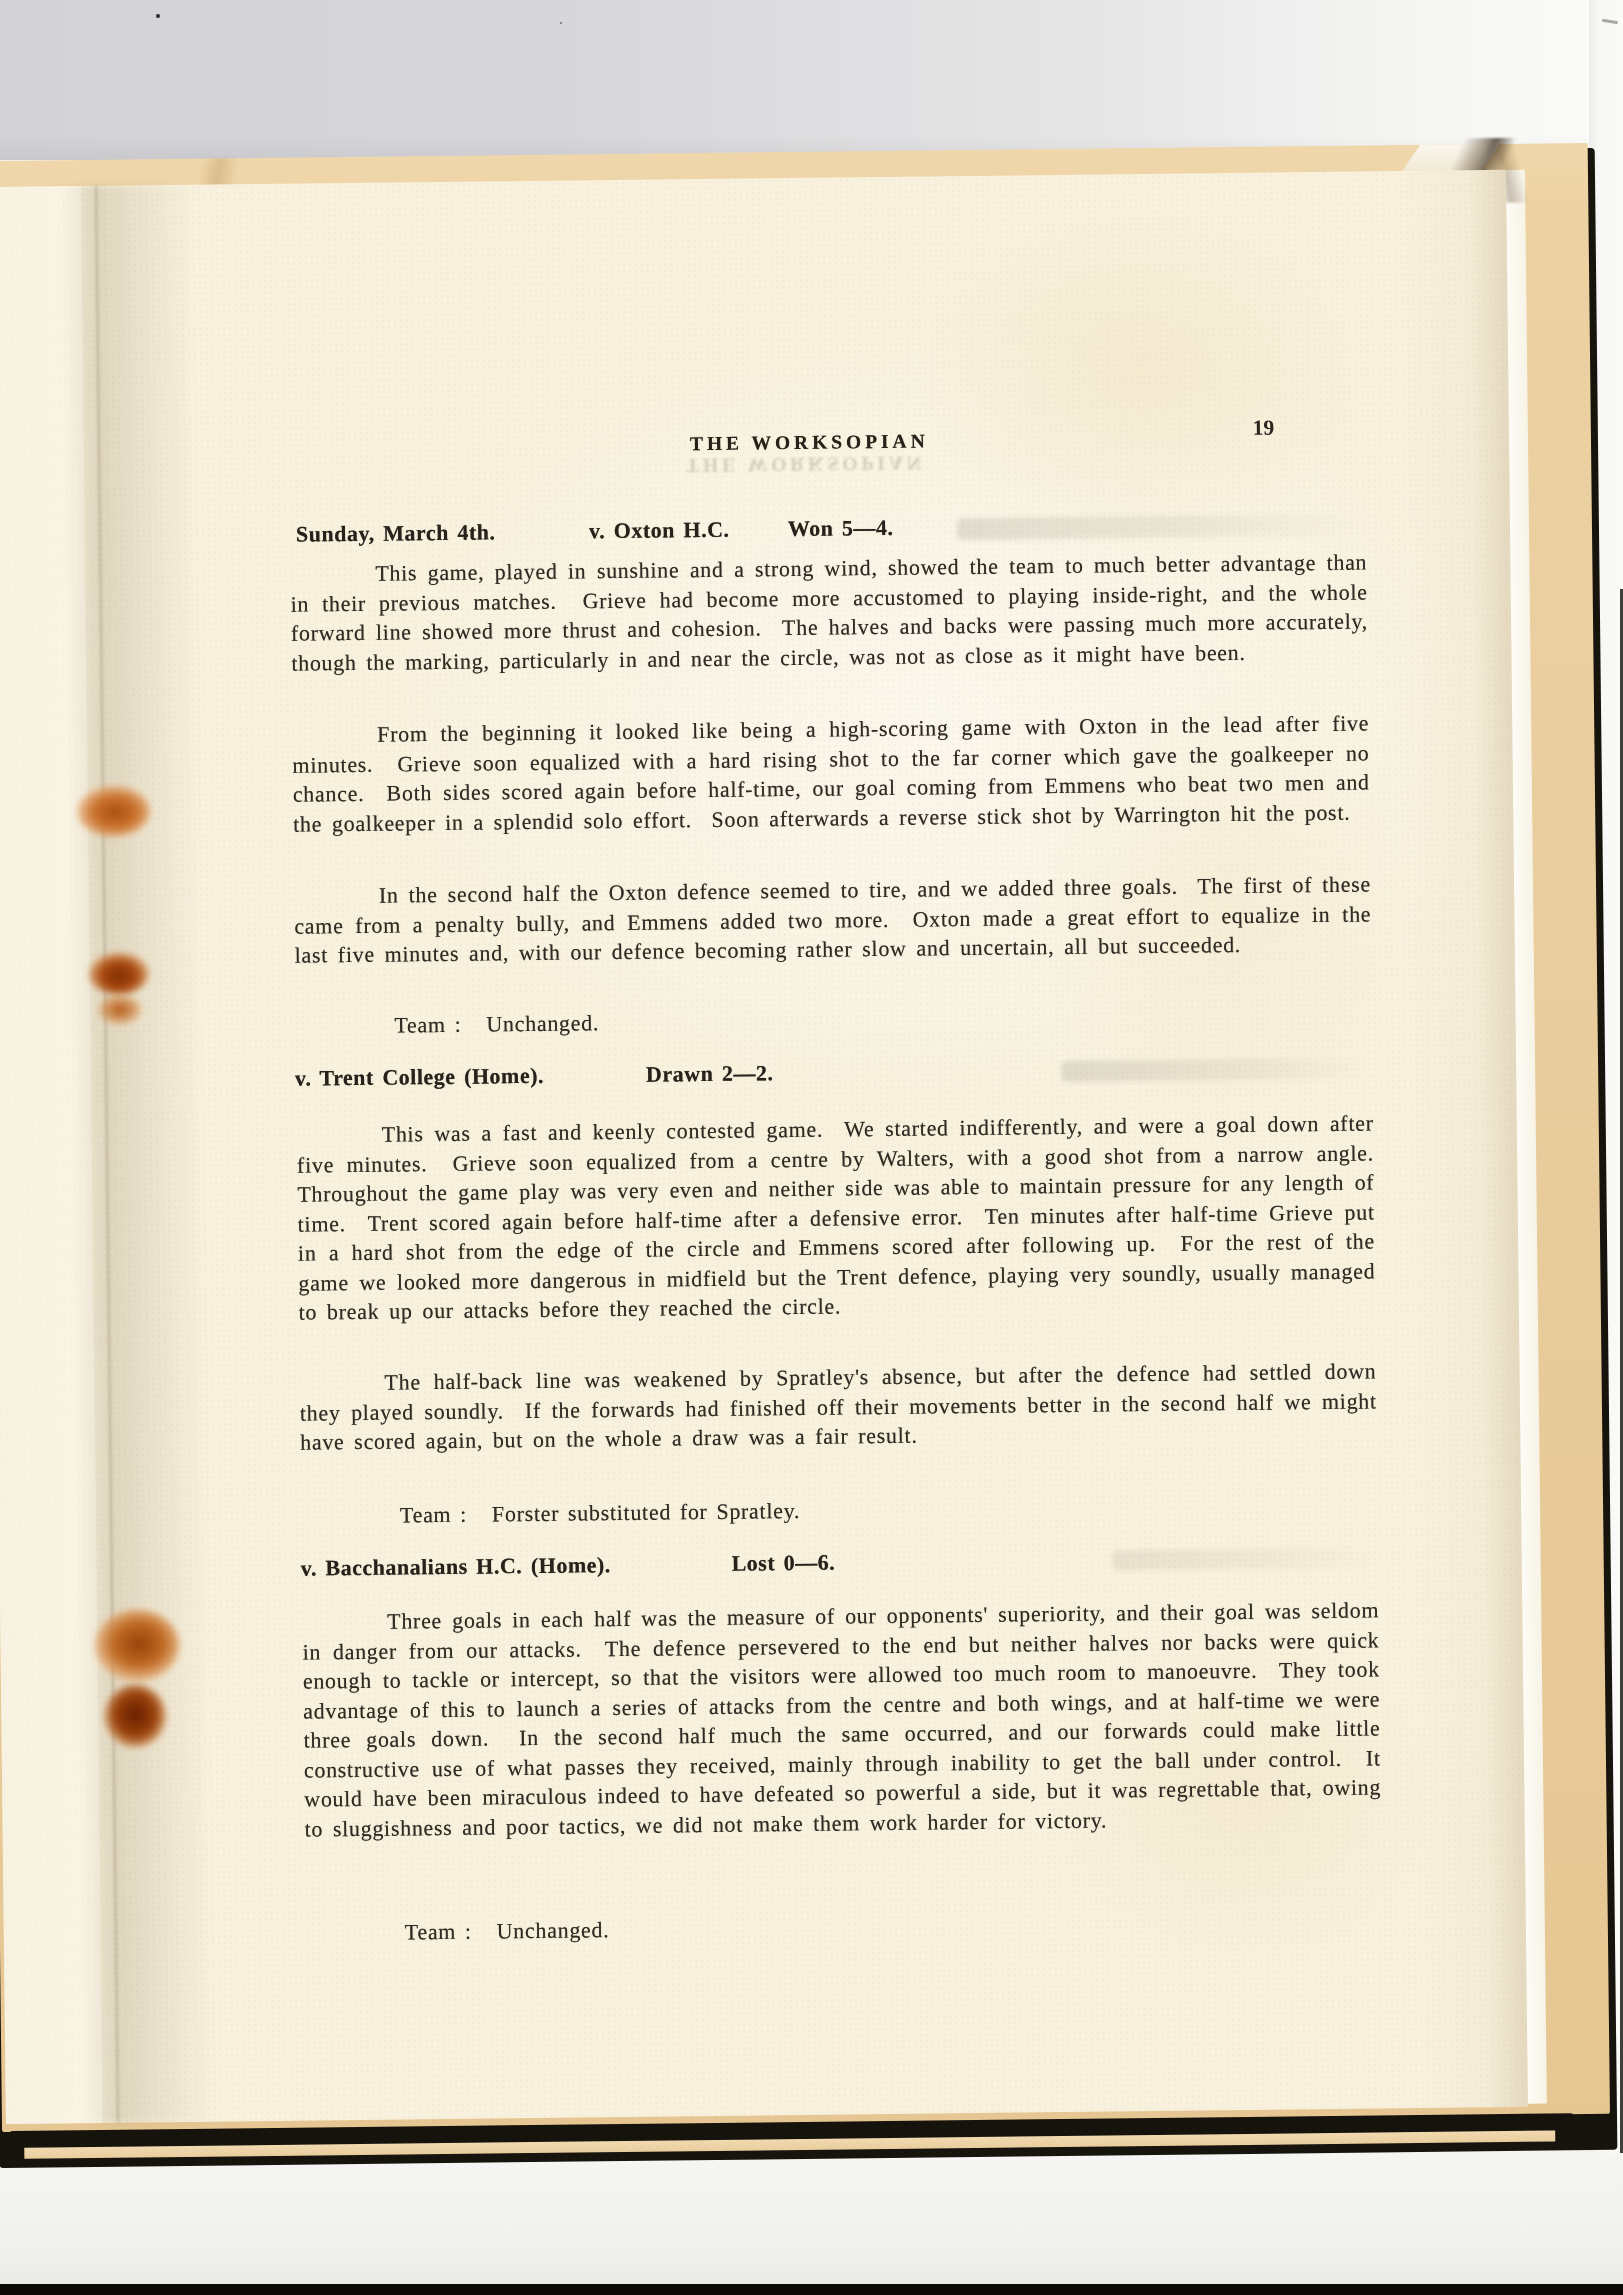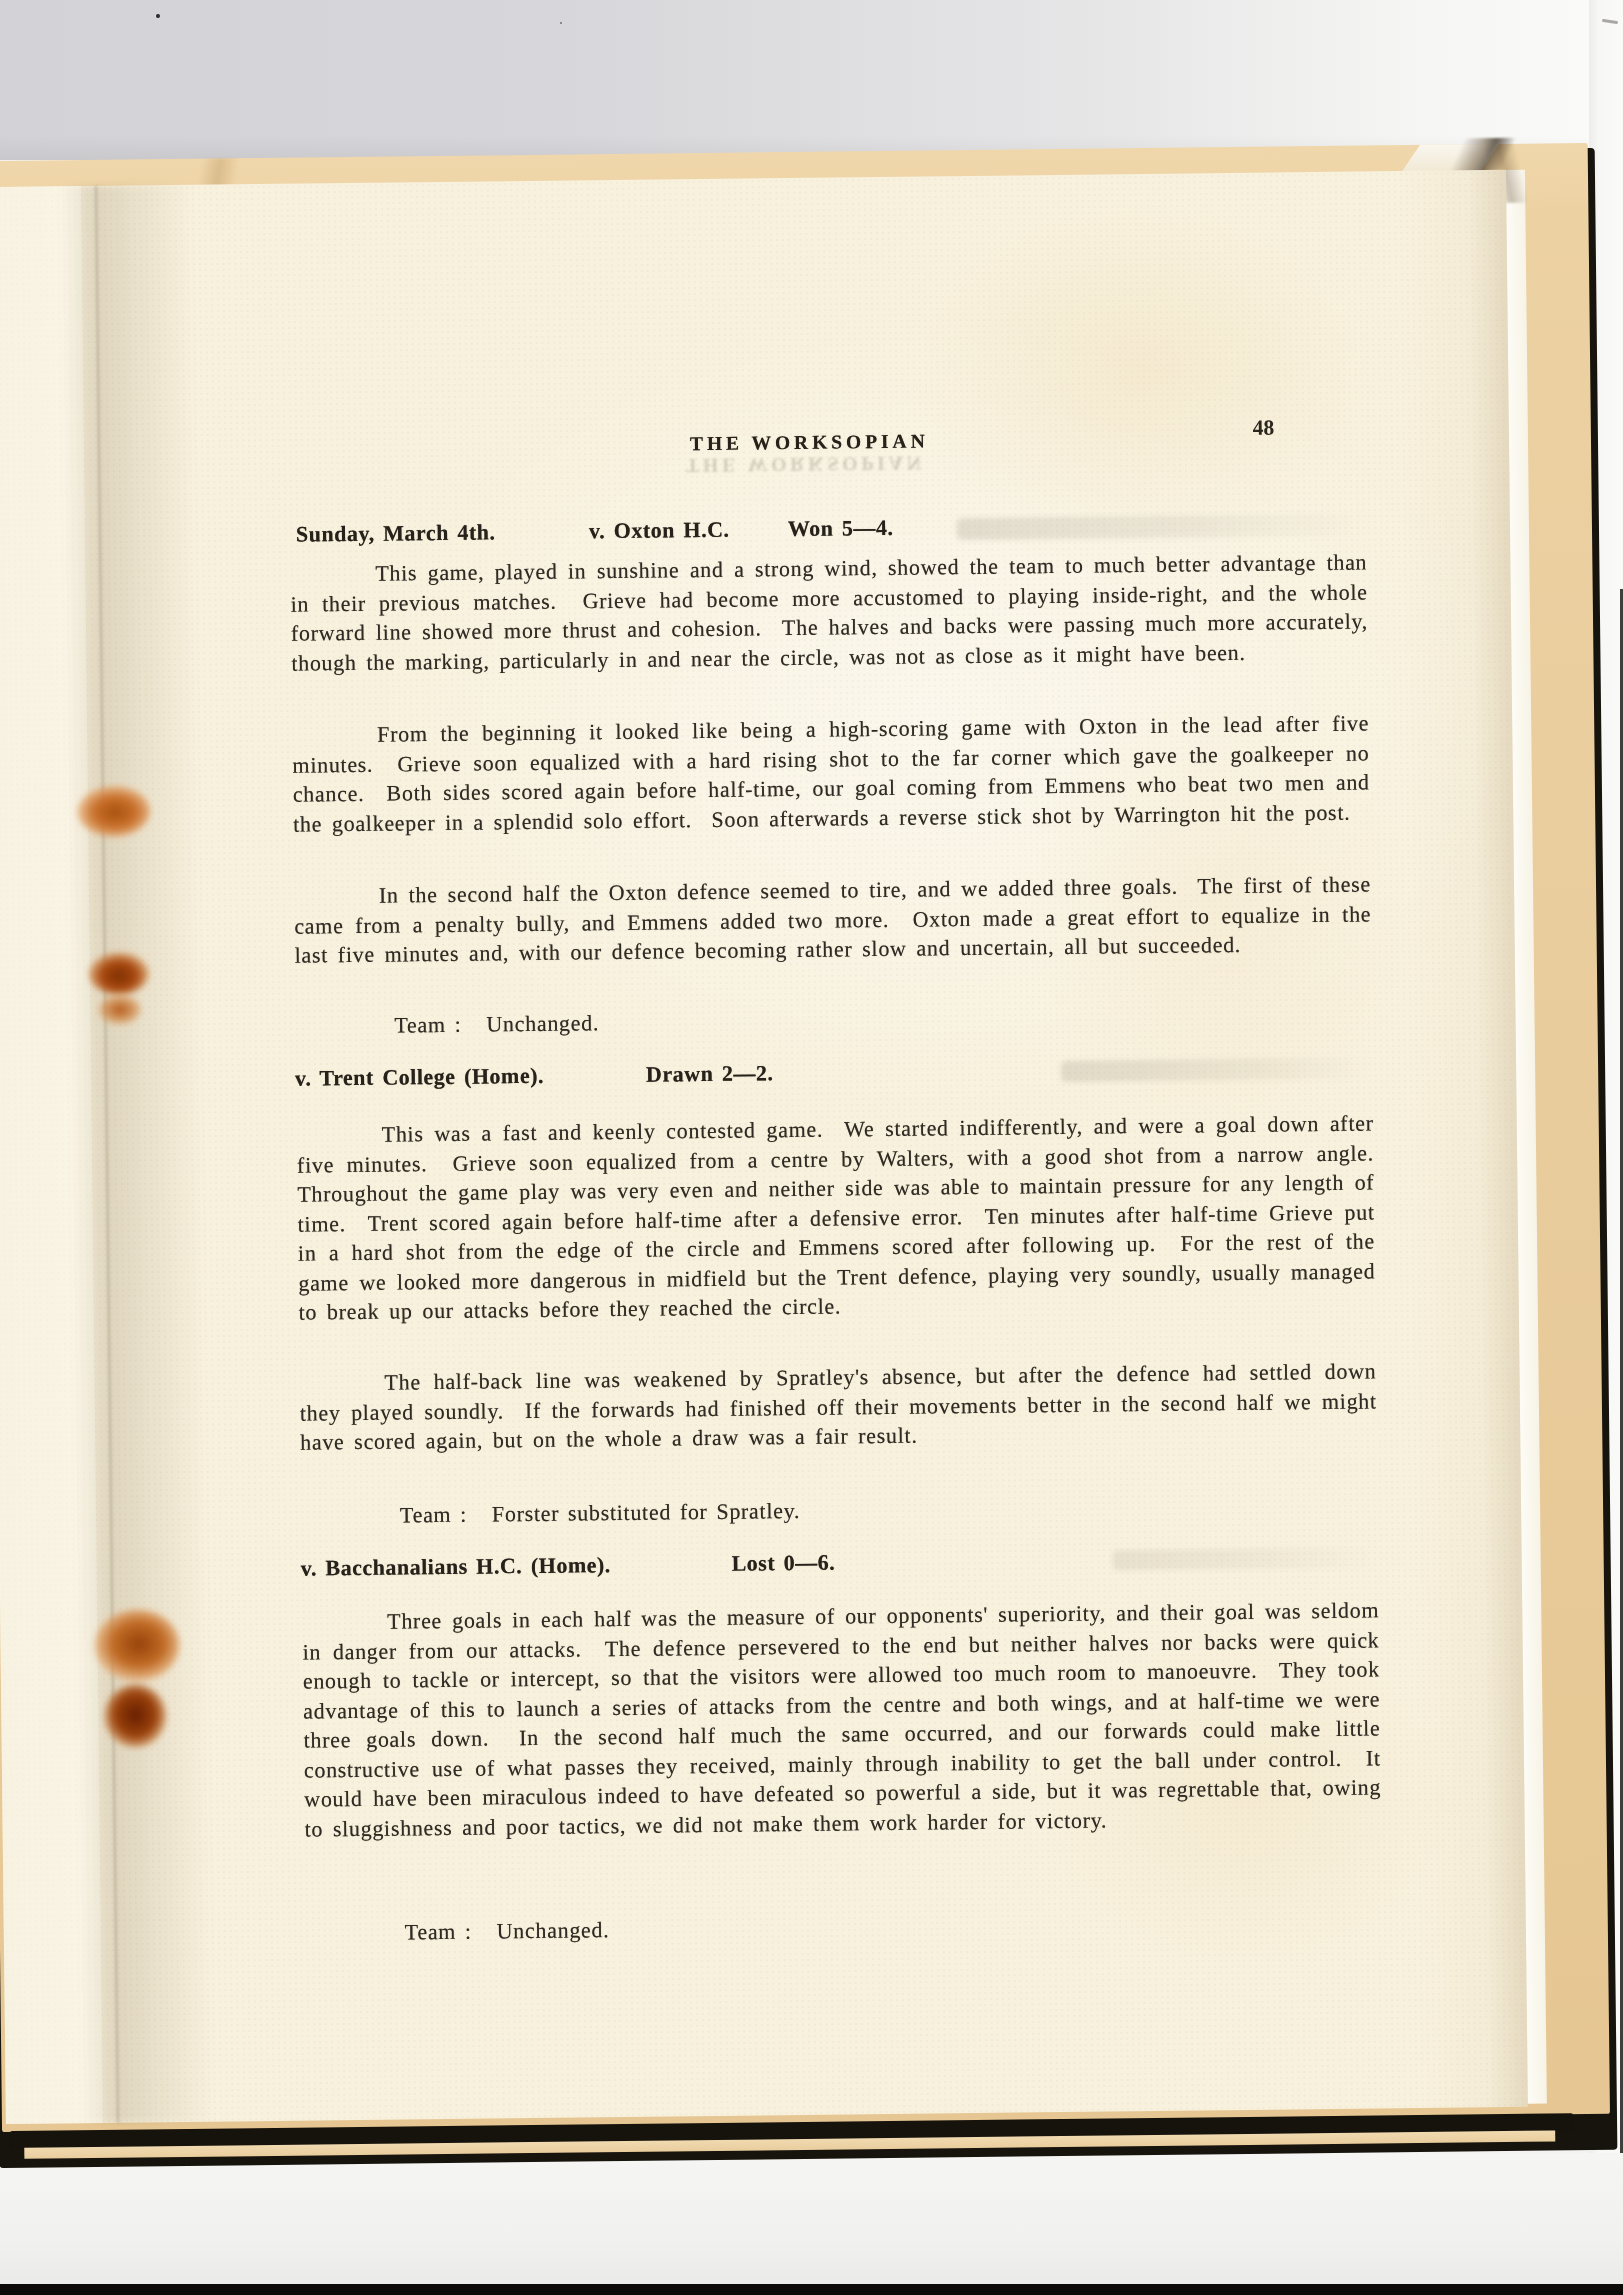--- a/index.html
+++ b/index.html
@@ -212,21 +212,21 @@
     <div class="stain c"></div>
     <div class="stain d"></div>
     <div class="stain e"></div>
 
     <div class="ghost-title">THE WORKSOPIAN</div>
     <div class="ghost-smudge" style="left:969px; top:342px; width:406px; height:22px;"></div>
     <div class="ghost-smudge" style="left:1067px; top:886px; width:308px; height:21px;"></div>
     <div class="ghost-smudge" style="left:1113px; top:1376px; width:262px; height:19.6px; opacity:.7;"></div>
 
     <div class="running-head">THE WORKSOPIAN</div>
-    <div class="page-number">48</div>
+    <div class="page-number">19</div>
 
     <div class="head-row">
       <span style="left:308px; top:338px;">Sunday, March 4th.</span>
       <span style="left:601px; top:338px;">v. Oxton H.C.</span>
       <span style="left:800px; top:338px;">Won 5—4.</span>
     </div>
     <div class="para print" style="top:376px;">This game, played in sunshine and a strong wind, showed the team to much better advantage than in their previous matches.  Grieve had become more accustomed to playing inside-right, and the whole forward line showed more thrust and cohesion.  The halves and backs were passing much more accurately, though the marking, particularly in and near the circle, was not as close as it might have been.</div>
     <div class="para print" style="top:537px;">From the beginning it looked like being a high-scoring game with Oxton in the lead after five minutes.  Grieve soon equalized with a hard rising shot to the far corner which gave the goalkeeper no chance.  Both sides scored again before half-time, our goal coming from Emmens who beat two men and the goalkeeper in a splendid solo effort.  Soon afterwards a reverse stick shot by Warrington hit the post.</div>
     <div class="para print" style="top:698px;">In the second half the Oxton defence seemed to tire, and we added three goals.  The first of these came from a penalty bully, and Emmens added two more.  Oxton made a great effort to equalize in the last five minutes and, with our defence becoming rather slow and uncertain, all but succeeded.</div>
     <div class="team-row print" style="top:830px;">

